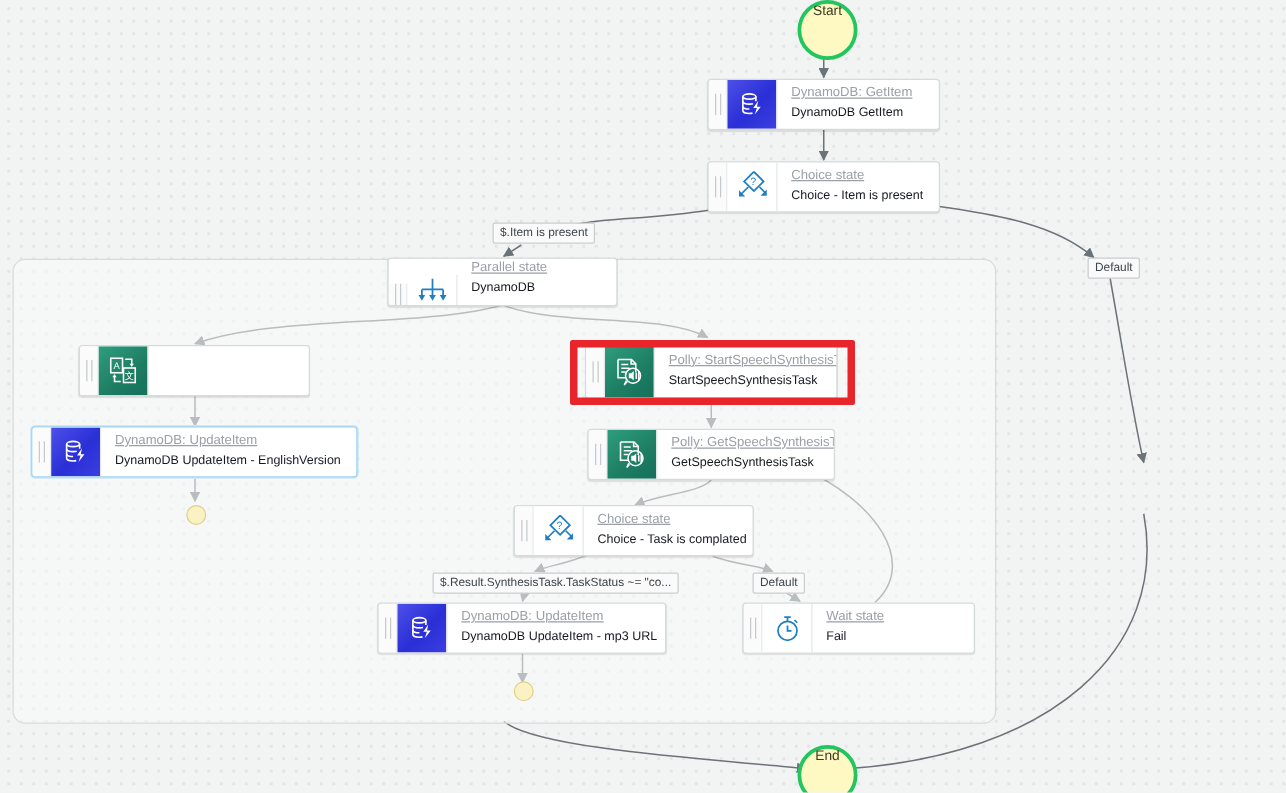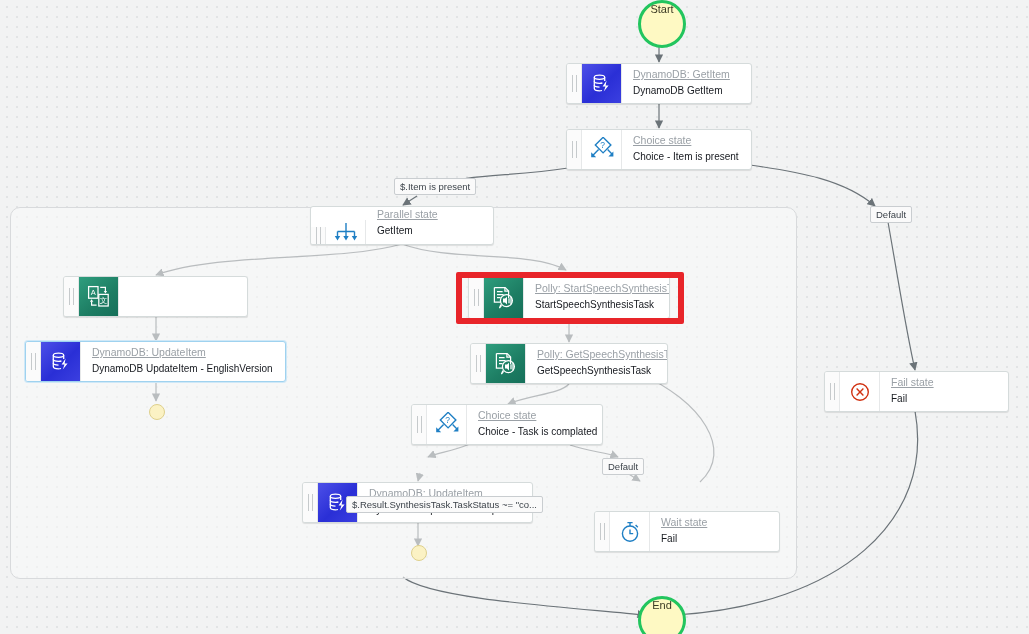--- a/index.html
+++ b/index.html
@@ -231,21 +231,21 @@
         </g>
         <g fill="#1f7fc4">
           <path d="M1.8,16 H7.2 L4.5,20.6 Z"></path>
           <path d="M10.3,16 H15.7 L13,20.6 Z"></path>
           <path d="M18.8,16 H24.2 L21.5,20.6 Z"></path>
         </g>
       </svg>
     </div>
     <div class="txt">
       <div class="sub">Parallel state</div>
-      <div class="ttl">GetItem</div>
+      <div class="ttl">DynamoDB</div>
     </div>
   </div>
 
   <div class="node" style="left:63px;top:276px;width:185px;height:41px;">
     <div class="grip">
         <i></i>
       </div>
     <div class="ico green">
       <svg width="25" height="25" viewBox="0 0 25 25">
         <g fill="none" stroke="#ffffff" stroke-width="1.25">
@@ -381,61 +381,43 @@
         </g>
         <path d="M16.6,8.6 L12.6,14.4 H15.5 L13.8,19.6 L18.6,13.4 H15.6 Z" fill="#ffffff"></path>
       </svg>
     </div>
     <div class="txt">
       <div class="sub">DynamoDB: UpdateItem</div>
       <div class="ttl">DynamoDB UpdateItem - mp3 URL</div>
     </div>
   </div>
 
-  <div class="node" style="left:594px;top:482px;width:186px;height:41px;margin-top:29px;">
+  <div class="node" style="left:594px;top:482px;width:186px;height:41px;">
     <div class="grip">
         <i></i>
       </div>
     <div class="ico plain">
       <svg width="26" height="26" viewBox="0 0 26 26">
         <g fill="none" stroke="#1f7fc4" stroke-width="1.4">
           <circle cx="13" cy="14.6" r="7.6"></circle>
           <path d="M13,10.4 V14.6 H16.2"></path>
           <path d="M10.4,3.6 H15.6"></path>
           <path d="M13,3.6 V6.9"></path>
           <path d="M18.6,6.0 L20.8,8.2"></path>
         </g>
       </svg>
     </div>
     <div class="txt">
       <div class="sub">Wait state</div>
       <div class="ttl">Fail</div>
     </div>
   </div>
 
-  <div class="node" style="left:824px;top:371px;width:185px;height:41px;">
-    <div class="grip">
-        <i></i>
-      </div>
-    <div class="ico plain">
-      <svg width="26" height="26" viewBox="0 0 26 26">
-        <g fill="none" stroke="#d13212" stroke-width="1.4">
-          <circle cx="13" cy="13" r="8.3"></circle>
-          <path d="M9.6,9.6 L16.4,16.4"></path>
-          <path d="M16.4,9.6 L9.6,16.4"></path>
-        </g>
-      </svg>
-    </div>
-    <div class="txt">
-      <div class="sub">Fail state</div>
-      <div class="ttl">Fail</div>
-    </div>
-  </div>
 
   <div class="elabel" style="left:394px;top:178px;">$.Item is present</div>
 
   <div class="elabel" style="left:870px;top:206px;">Default</div>
 
-  <div class="elabel" style="left:346px;top:458px;margin-top:38px;">$.Result.SynthesisTask.TaskStatus ~= "co...</div>
+  <div class="elabel" style="left:346px;top:458px;">$.Result.SynthesisTask.TaskStatus ~= "co...</div>
 
   <div class="elabel" style="left:602px;top:458px;">Default</div>
 
 </div>
 
 </body></html>

